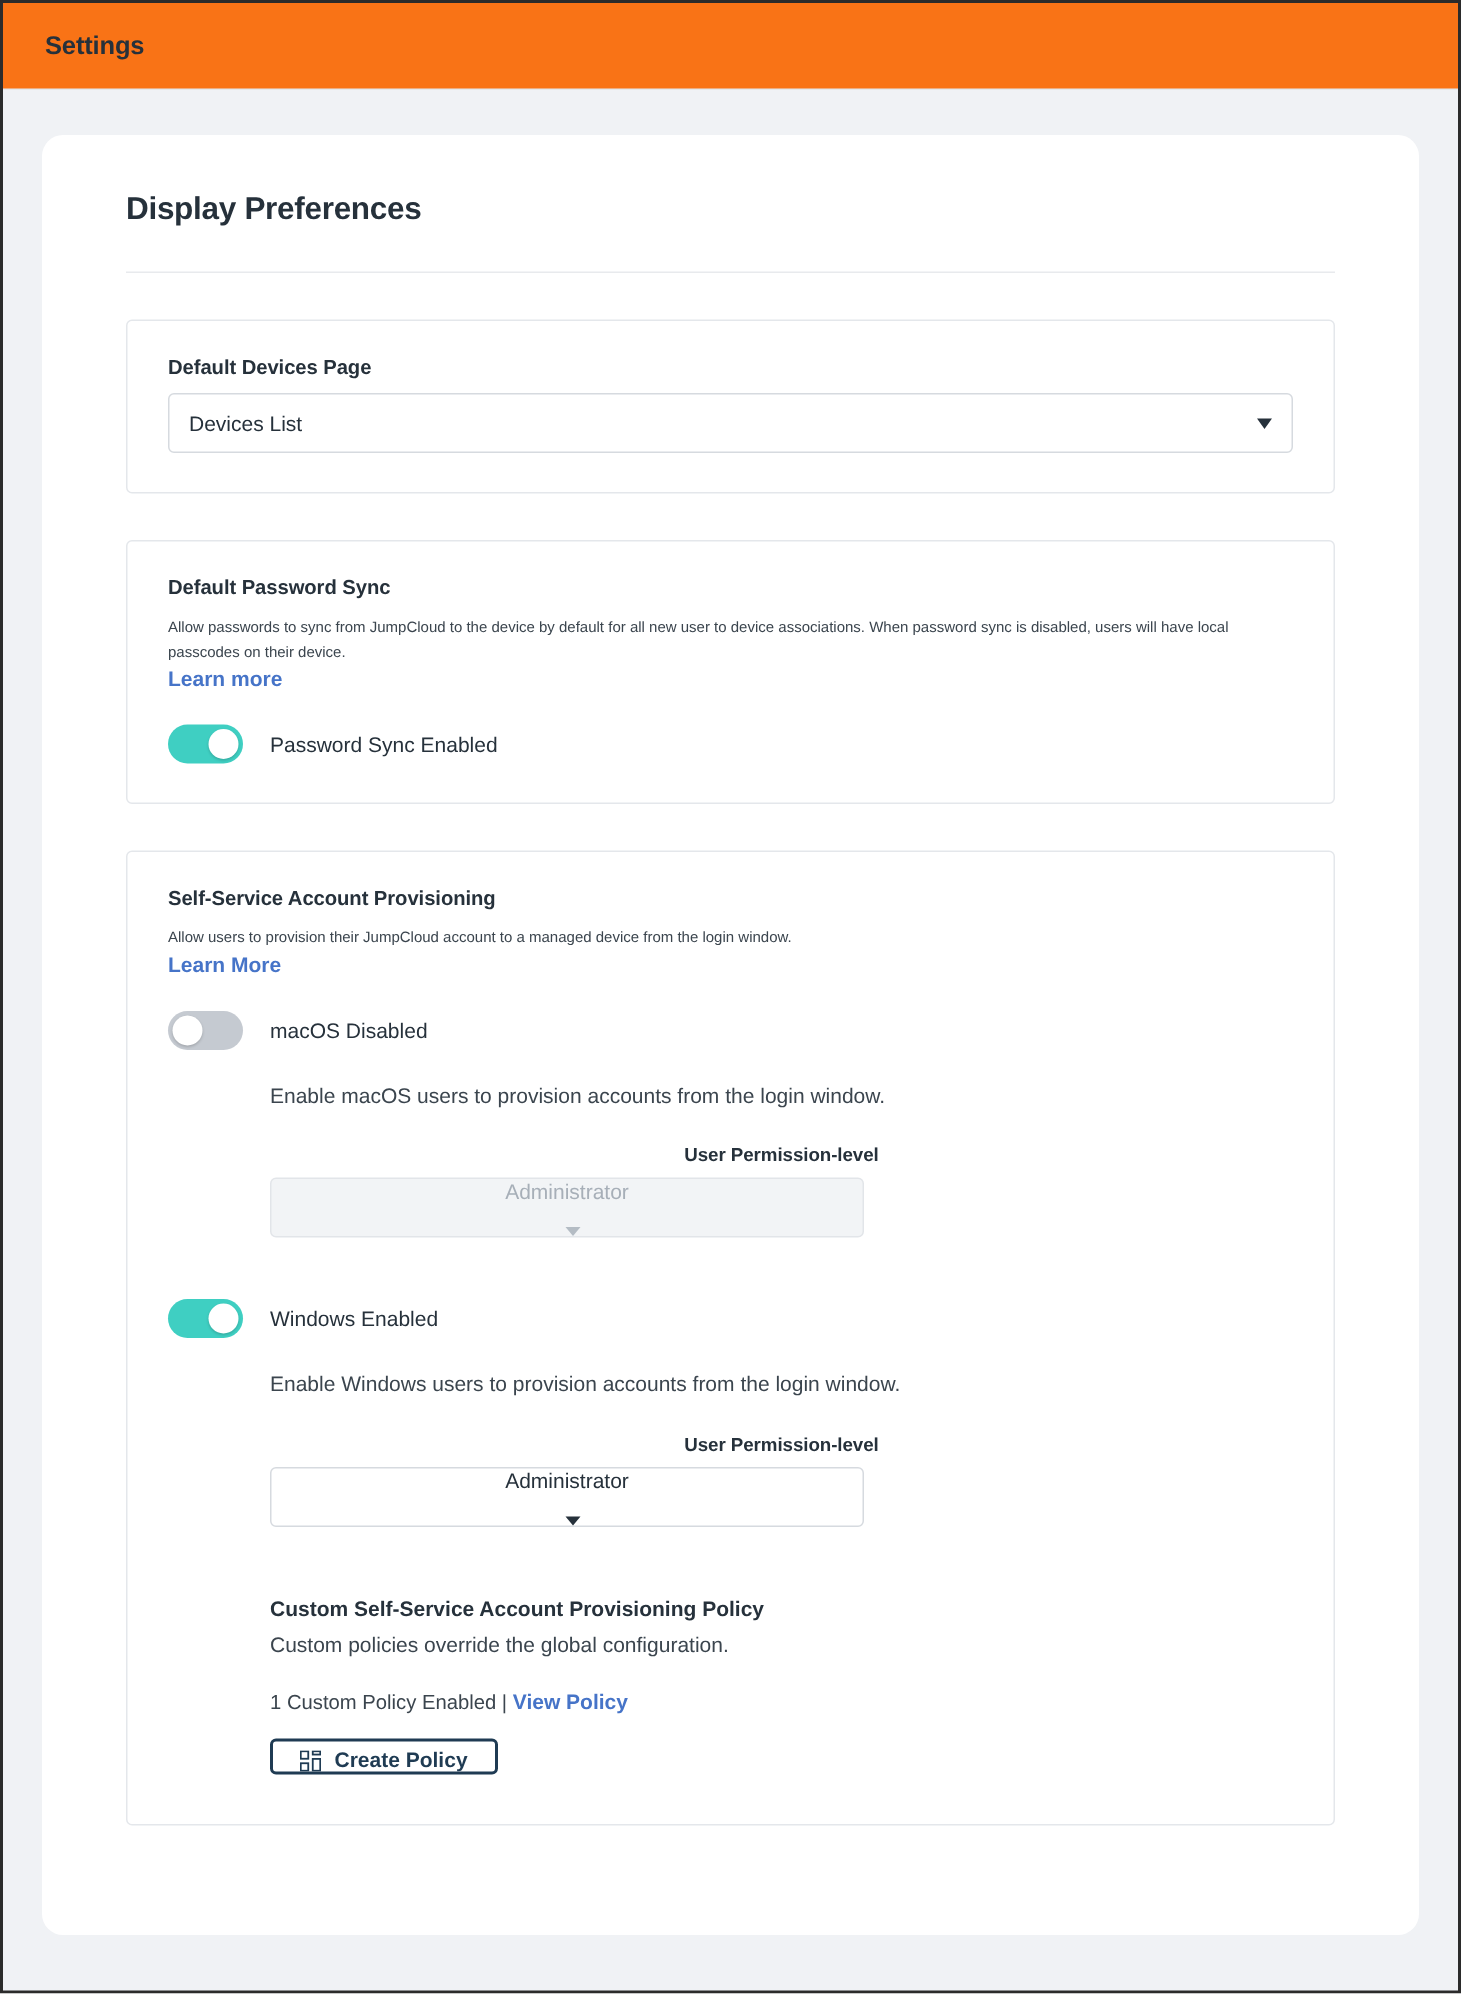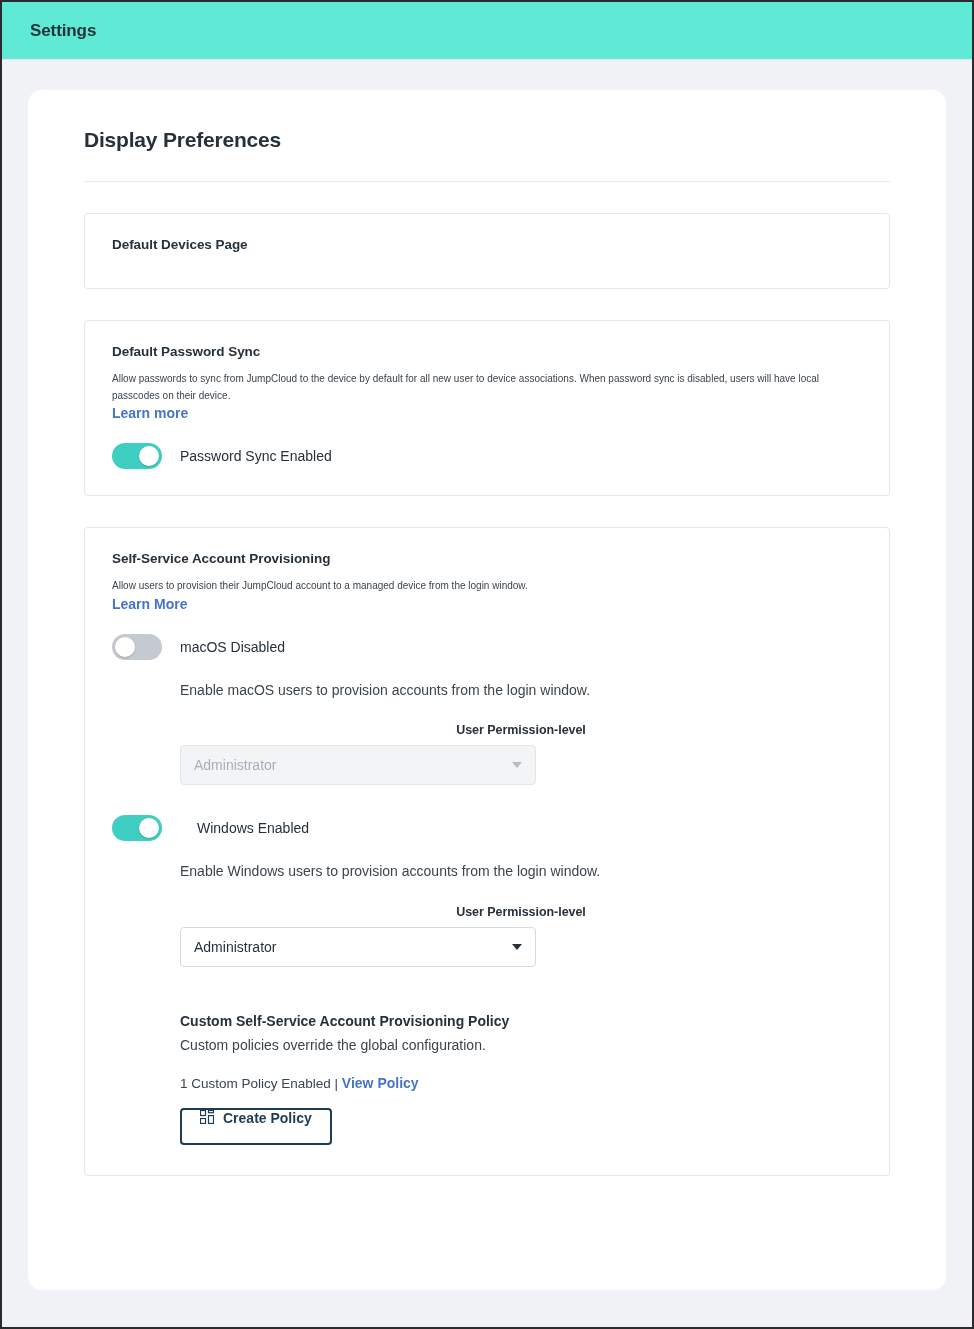--- a/index.html
+++ b/index.html
@@ -16,21 +16,21 @@
     width: 974px;
     height: 1329px;
     border: 2px solid #2b2b2b;
     background: #f0f2f5;
     overflow: hidden;
   }
 
   
   .topbar {
     height: 58px;
-    background: #5eead4;
+    background: #f97316;
     border-bottom: 1px solid #e4e7eb;
     display: flex;
     align-items: center;
     padding-left: 28px;
   }
   .topbar-title {
     font-size: 17px;
     font-weight: bold;
     color: #26313b;
     letter-spacing: -0.1px;
@@ -108,21 +108,21 @@
     border-radius: 4px;
     background: #ffffff;
     display: flex;
     align-items: center;
     padding: 0 13px;
     font-size: 14px;
     color: #26313b;
     cursor: pointer;
   }
   .select-box.wide { width: 100%; }
-  .select-box.narrow { width: 356px; }
+  .select-box.narrow { width: 396px; flex-direction: column; }
   .select-box.disabled {
     background: #f2f4f6;
     border-color: #e2e5e9;
     color: #a7afb8;
     cursor: default;
   }
   .select-value { flex: 1; }
   .caret {
     width: 0; height: 0;
     border-left: 5.5px solid transparent;
@@ -205,23 +205,23 @@
   .policy-status {
     font-size: 13.5px;
     color: #3b454e;
     margin: 19px 0 0 0;
   }
   .policy-status .sep { color: #3b454e; }
 
   .btn-create {
     margin-top: 17px;
     display: inline-flex;
-    align-items: flex-start;
+    align-items: flex-end;
     gap: 9px;
-    height: 37px;
+    height: 24px;
     padding: 0 18px;
     border: 2px solid #1f3b53;
     border-radius: 4px;
     background: #ffffff;
     font-size: 14px;
     font-weight: bold;
     color: #1f3b53;
     cursor: pointer;
   }
   .grid-icon { display: inline-block; line-height: 0; }
@@ -236,20 +236,26 @@
   </div>
 
   <div class="page">
     <div class="main-card">
 
       <div class="page-title">Display Preferences</div>
       <div class="title-divider"></div>
 
       <div class="section">
         <div class="section-heading">Default Devices Page</div>
+        <div class="select-wrap">
+          <div class="select-box wide">
+            <span class="select-value">Devices List</span>
+            <span class="caret"></span>
+          </div>
+        </div>
       </div>
 
       <div class="section">
         <div class="section-heading">Default Password Sync</div>
         <p class="section-desc">Allow passwords to sync from JumpCloud to the device by default for all new user to device associations. When password sync is disabled, users will have local passcodes on their device.</p>
         <a class="link">Learn more</a>
         <div class="toggle-row">
           <div class="toggle on">
             <span class="knob"></span>
           </div>
@@ -272,21 +278,21 @@
         <div class="sub">
           <p class="sub-desc">Enable macOS users to provision accounts from the login window.</p>
           <div class="field-label">User Permission-level</div>
           <div class="select-box narrow disabled">
             <span class="select-value">Administrator</span>
             <span class="caret sm"></span>
           </div>
         </div>
 
         
-        <div class="toggle-row" style="margin-top:30px;gap:17px;">
+        <div class="toggle-row" style="margin-top:41px;">
           <div class="toggle on">
             <span class="knob"></span>
           </div>
           <span class="toggle-label">Windows Enabled</span>
         </div>
         <div class="sub">
           <p class="sub-desc">Enable Windows users to provision accounts from the login window.</p>
           <div class="field-label">User Permission-level</div>
           <div class="select-box narrow">
             <span class="select-value">Administrator</span>

